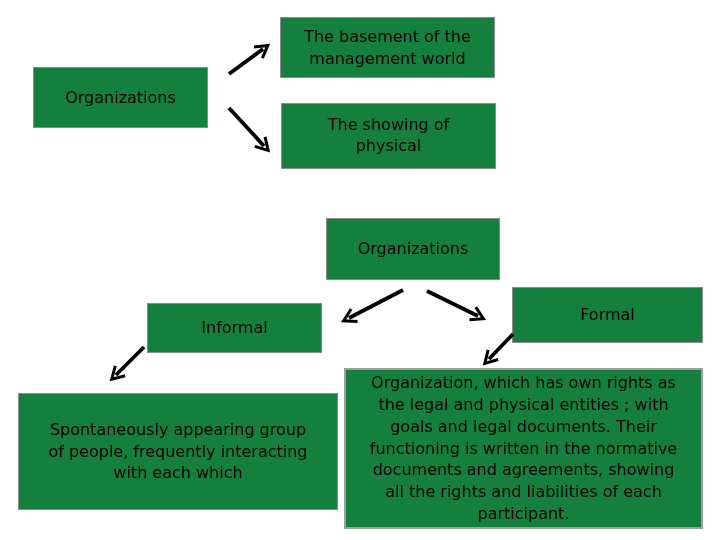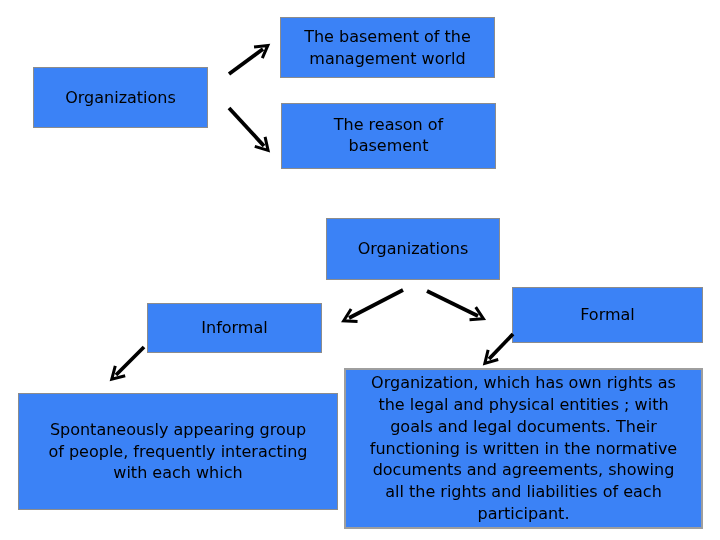--- a/index.html
+++ b/index.html
@@ -13,21 +13,21 @@
     height: 540px;
     background: #ffffff;
     font-family: "DejaVu Sans", "Liberation Sans", sans-serif;
     color: #000000;
     overflow: hidden;
   }
   .box {
     position: absolute;
     box-sizing: border-box;
     border: 1px solid #8c8c8c;
-    background: #3b82f6;
+    background: #15803d;
     display: flex;
     flex-direction: column;
     align-items: center;
     justify-content: center;
     text-align: center;
     font-size: 16px;
     line-height: 1.36;
     color: #000000;
   }
   .prewrap { white-space: pre-line; }
@@ -68,22 +68,22 @@
   <div class="box" id="box-org-top">
     <span class="line">Organizations</span>
   </div>
 
   <div class="box" id="box-basement">
     <span class="line prewrap">The basement of the
 management world</span>
   </div>
 
   <div class="box" id="box-reason">
-    <span class="line">The reason of</span>
-    <span class="line">basement</span>
+    <span class="line">The showing of</span>
+    <span class="line">physical</span>
   </div>
 
   <div class="box" id="box-org-mid">
     <span class="line">Organizations</span>
   </div>
 
   <div class="box" id="box-informal">
     <span class="line">Informal</span>
   </div>
 

